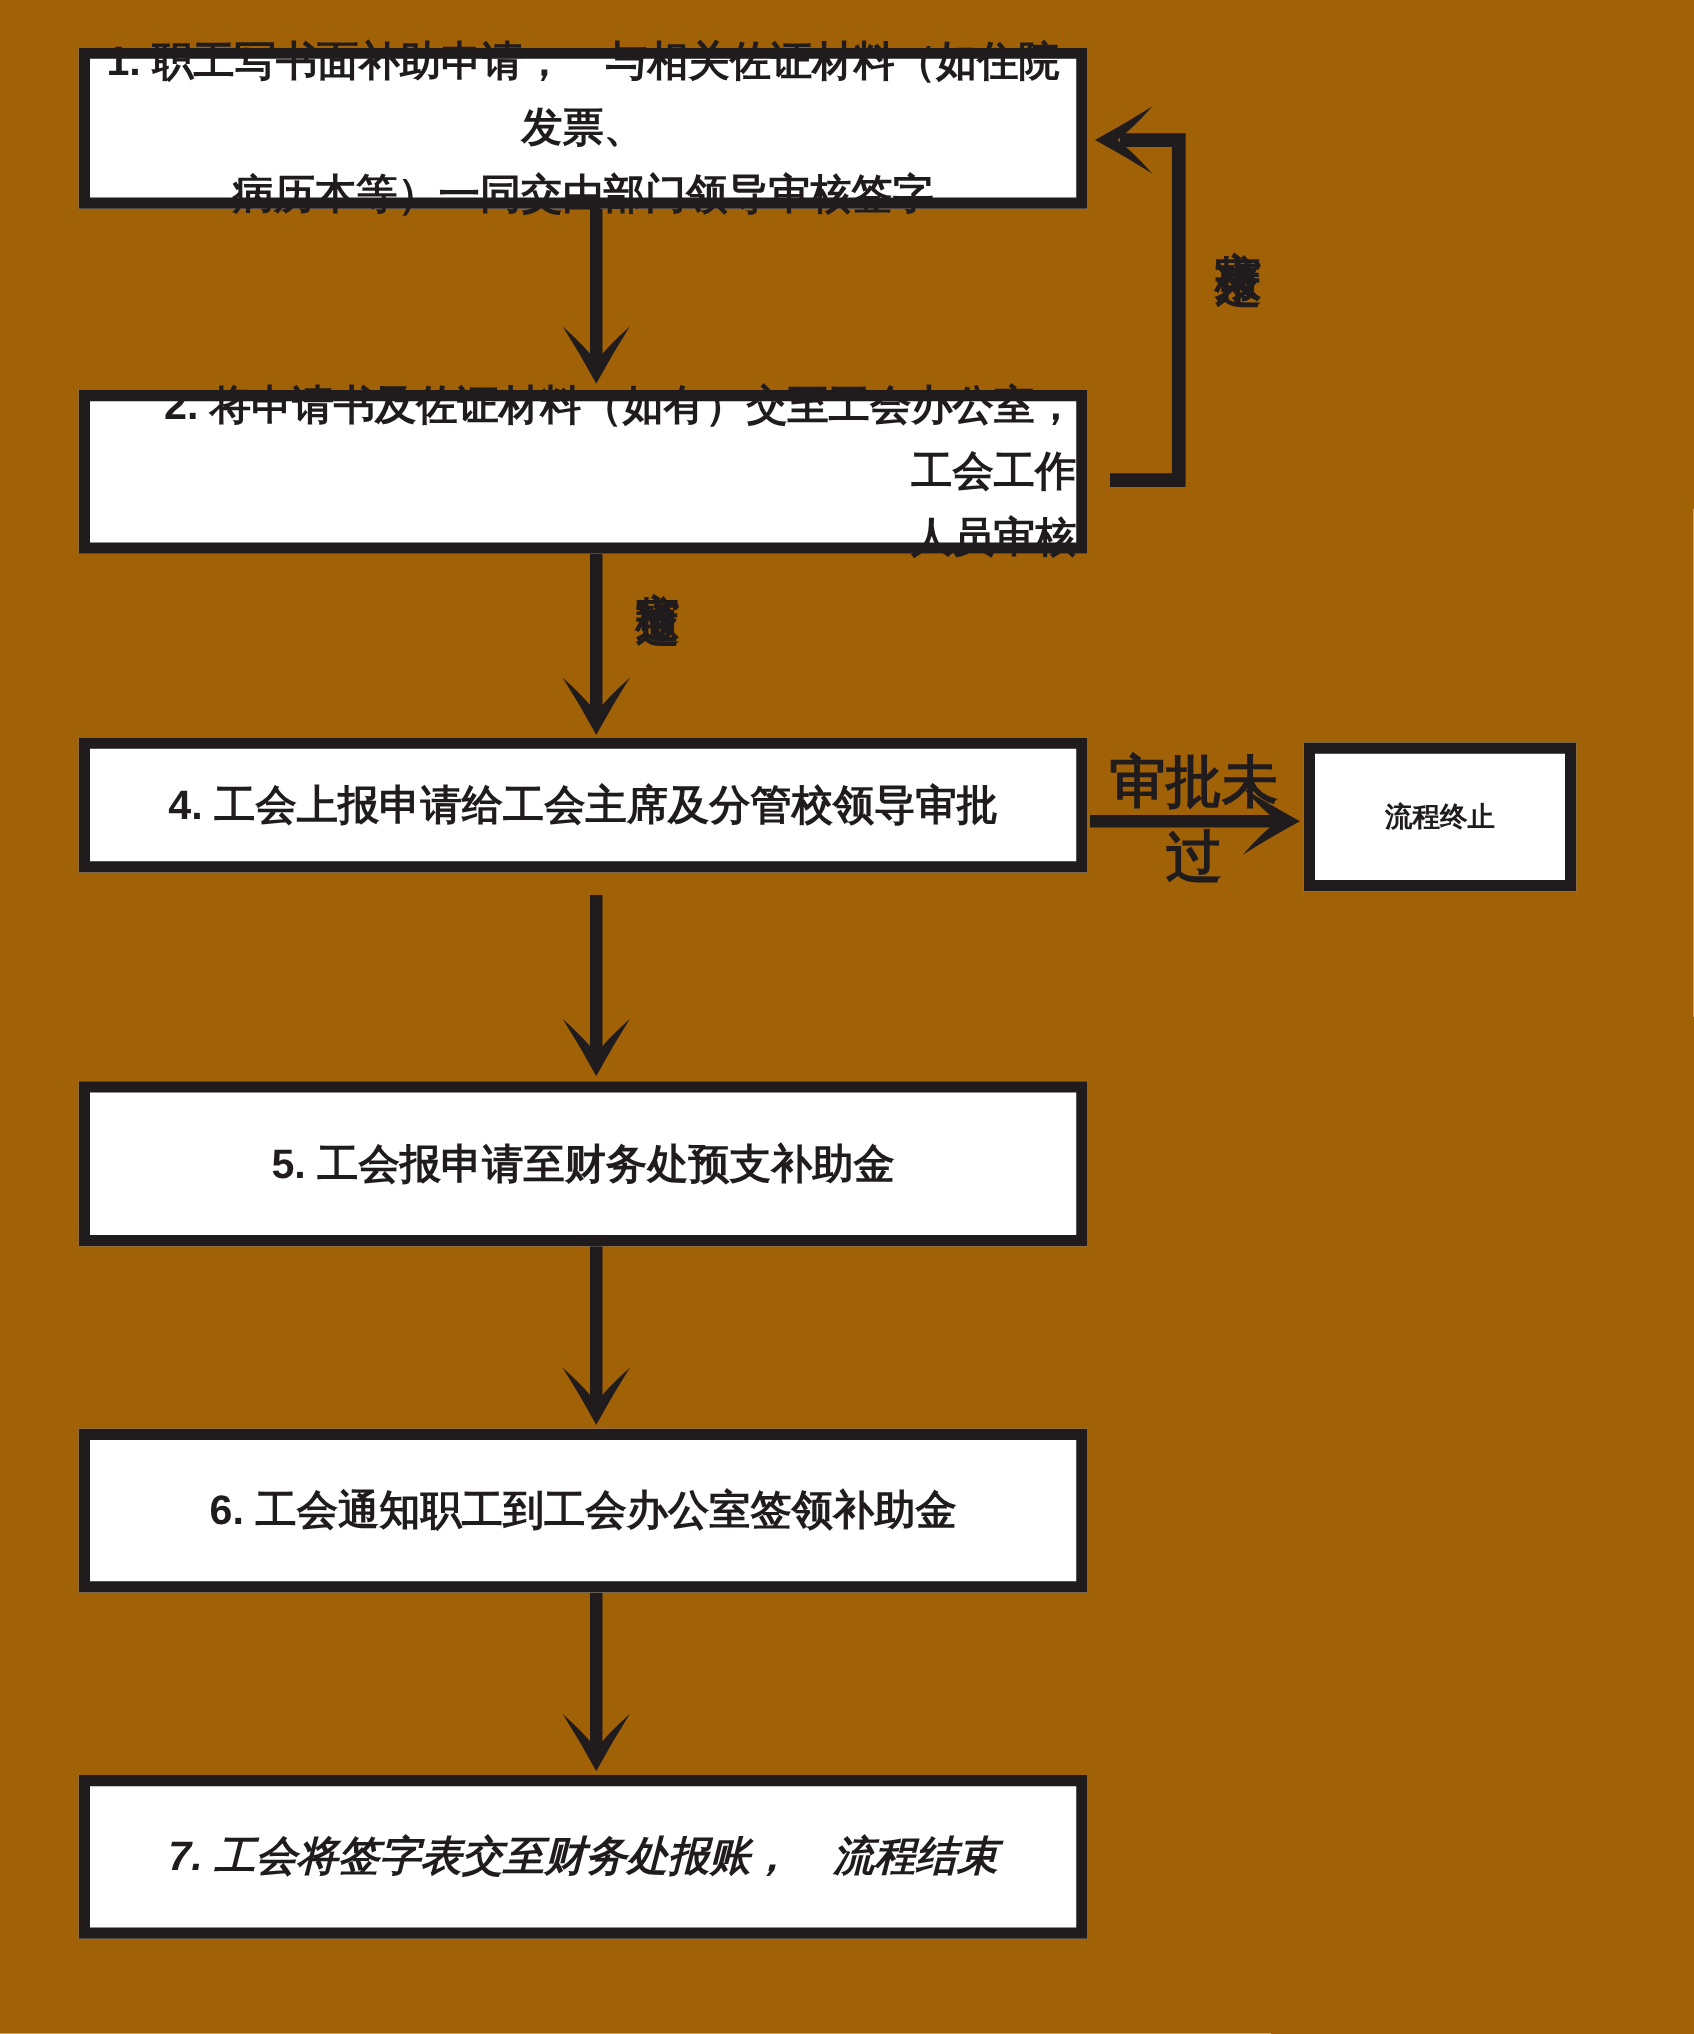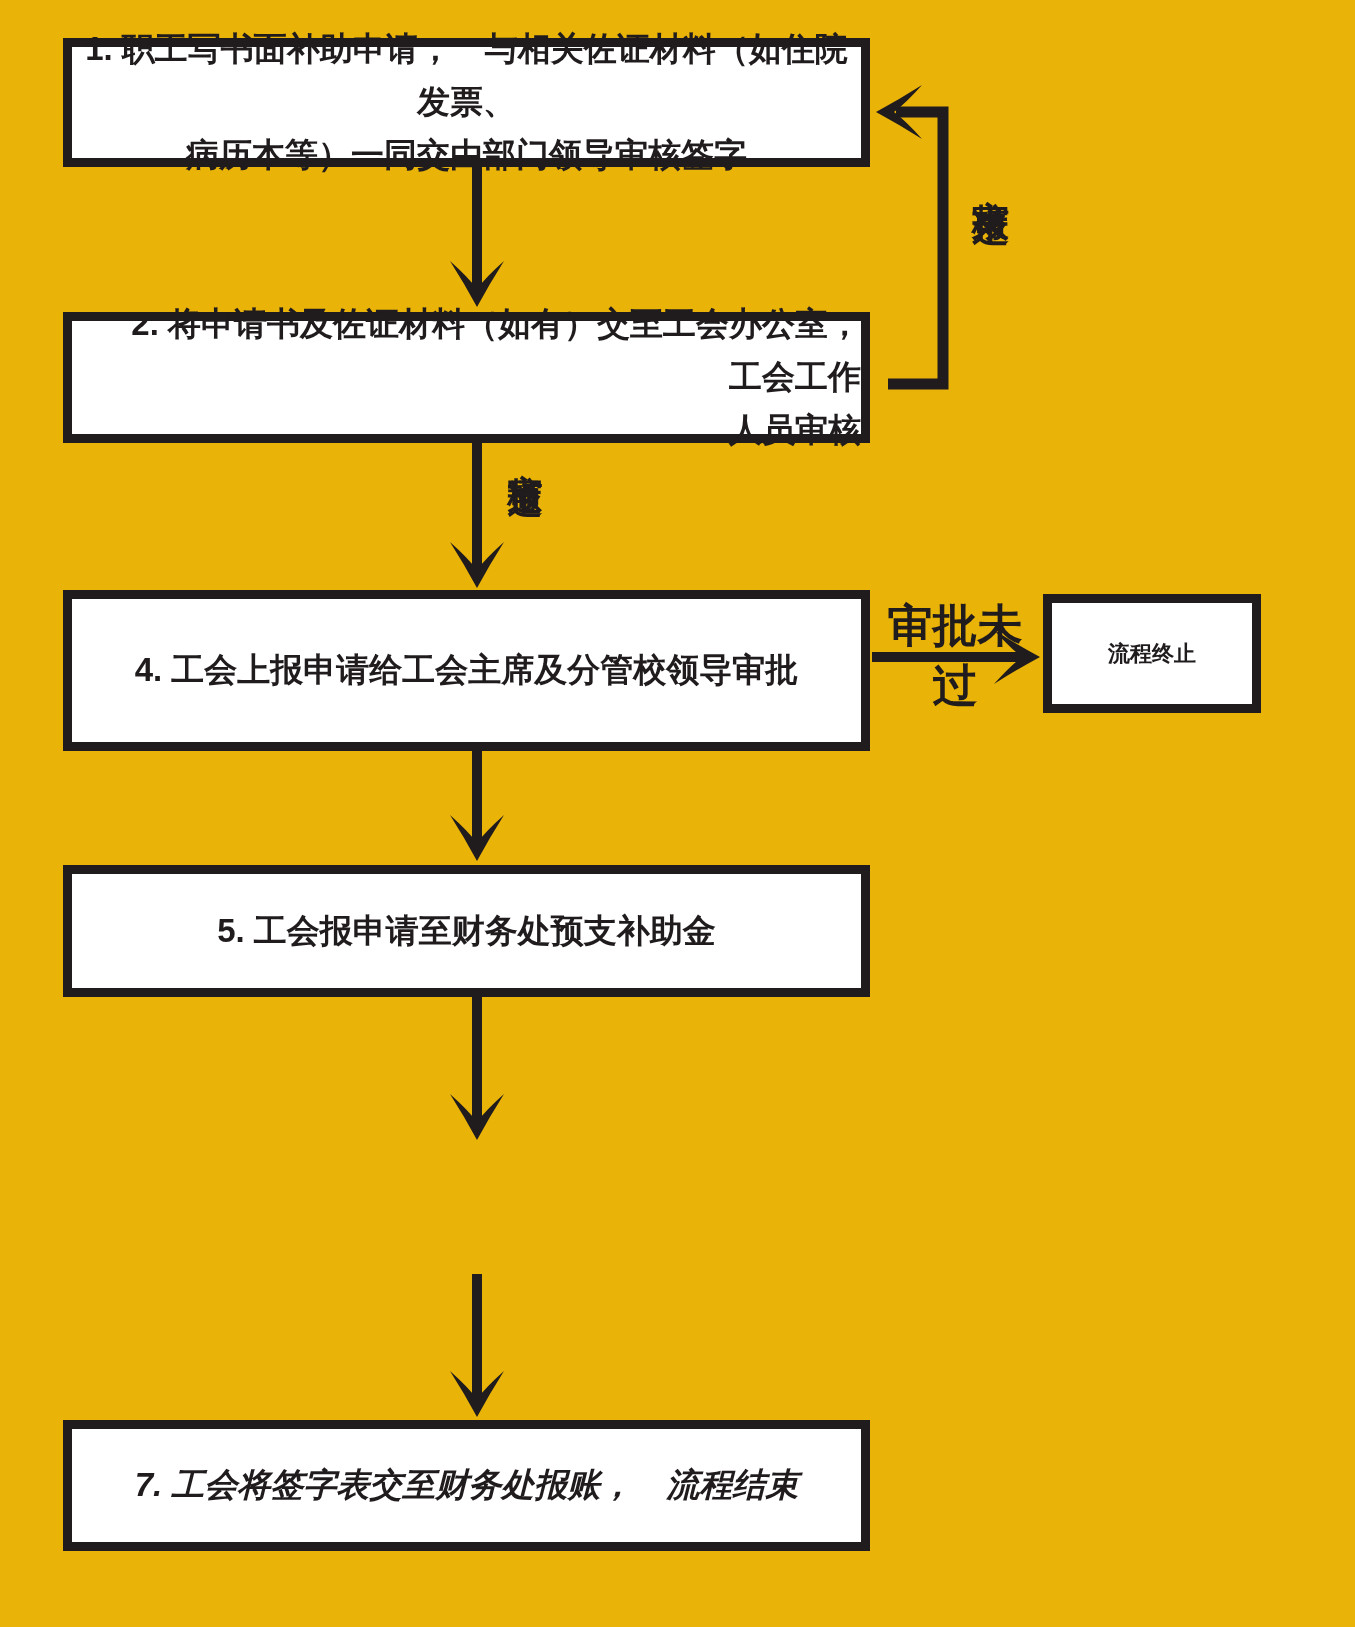--- a/index.html
+++ b/index.html
@@ -4,21 +4,21 @@
 <style>
   html, body {
     margin: 0;
     padding: 0;
     background: #ffffff;
   }
   .canvas {
     position: relative;
     width: 1355px;
     height: 1627px;
-    background: #eab308;
+    background: #a16207;
     font-family: "Liberation Sans", sans-serif;
     color: #201c1d;
     overflow: hidden;
   }
   .arrow-layer {
     position: absolute;
     left: 0;
     top: 0;
     width: 1355px;
     height: 1627px;
@@ -33,21 +33,21 @@
     justify-content: center;
     text-align: center;
     font-size: 33px;
     font-weight: 700;
     line-height: 1.6;
     white-space: pre-line;
     color: #201c1d;
   }
   .node-step1 { left: 63px;   top: 38px;   width: 807px; height: 129px; }
   .node-step2 { left: 63px;   top: 312px;  width: 807px; height: 131px; text-align: right; }
-  .node-step4 { left: 63px;   top: 590px;  width: 807px; height: 161px; text-align: right; }
+  .node-step4 { left: 63px;   top: 590px;  width: 807px; height: 108px; text-align: right; }
   .node-step5 { left: 63px;   top: 865px;  width: 807px; height: 132px; }
   .node-step6 { left: 63px;   top: 1143px; width: 807px; height: 131px; }
   .node-step7 { left: 63px;   top: 1420px; width: 807px; height: 131px; font-style: italic; }
   .node-terminate { left: 1043px; top: 594px; width: 218px; height: 119px; font-size: 22px; }
   .vlabel {
     position: absolute;
     writing-mode: vertical-rl;
     text-orientation: upright;
     font-weight: 700;
     color: #201c1d;
@@ -92,20 +92,21 @@
   <div class="node node-step1">1. 职工写书面补助申请，　与相关佐证材料（如住院发票、
 病历本等）一同交由部门领导审核签字</div>
 
   <div class="node node-step2">2. 将申请书及佐证材料（如有）交至工会办公室，　工会工作
 人员审核</div>
 
   <div class="node node-step4">4. 工会上报申请给工会主席及分管校领导审批</div>
 
   <div class="node node-step5">5. 工会报申请至财务处预支补助金</div>
 
+  <div class="node node-step6">6. 工会通知职工到工会办公室签领补助金</div>
 
   <div class="node node-step7">7. 工会将签字表交至财务处报账，　流程结束</div>
 
   <div class="node node-terminate">流程终止</div>
 
   <div class="vlabel vlabel-review-failed">审核未过</div>
 
   <div class="vlabel vlabel-review-passed">审核通过</div>
 
   <div class="hlabel hlabel-approval-failed">审批未过</div>

